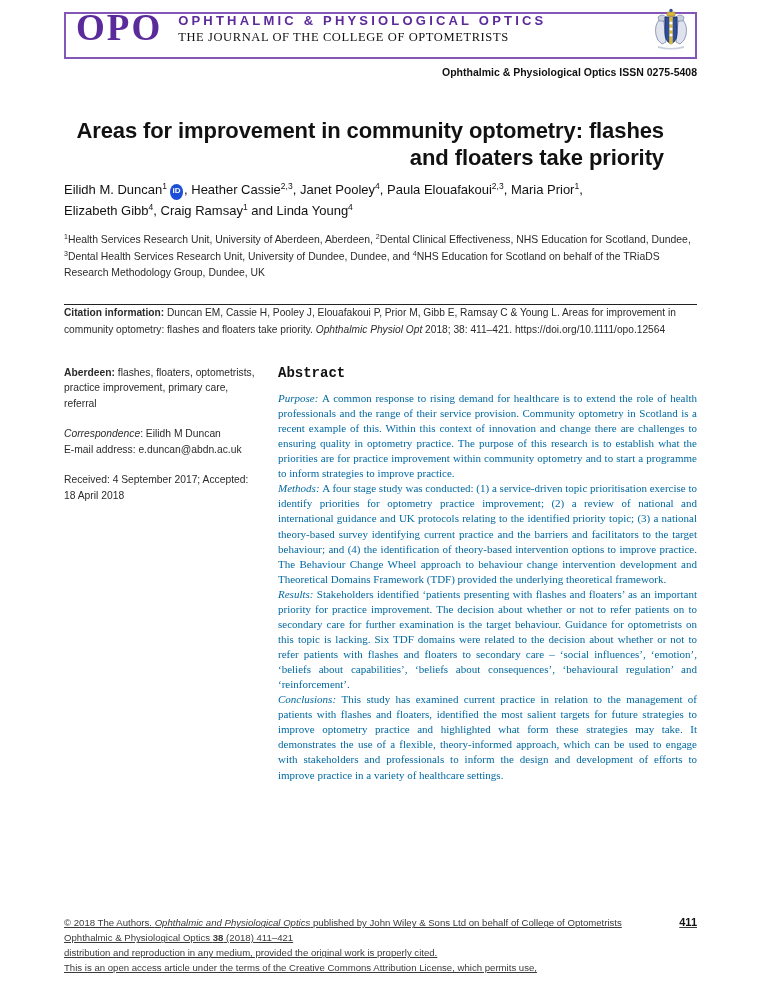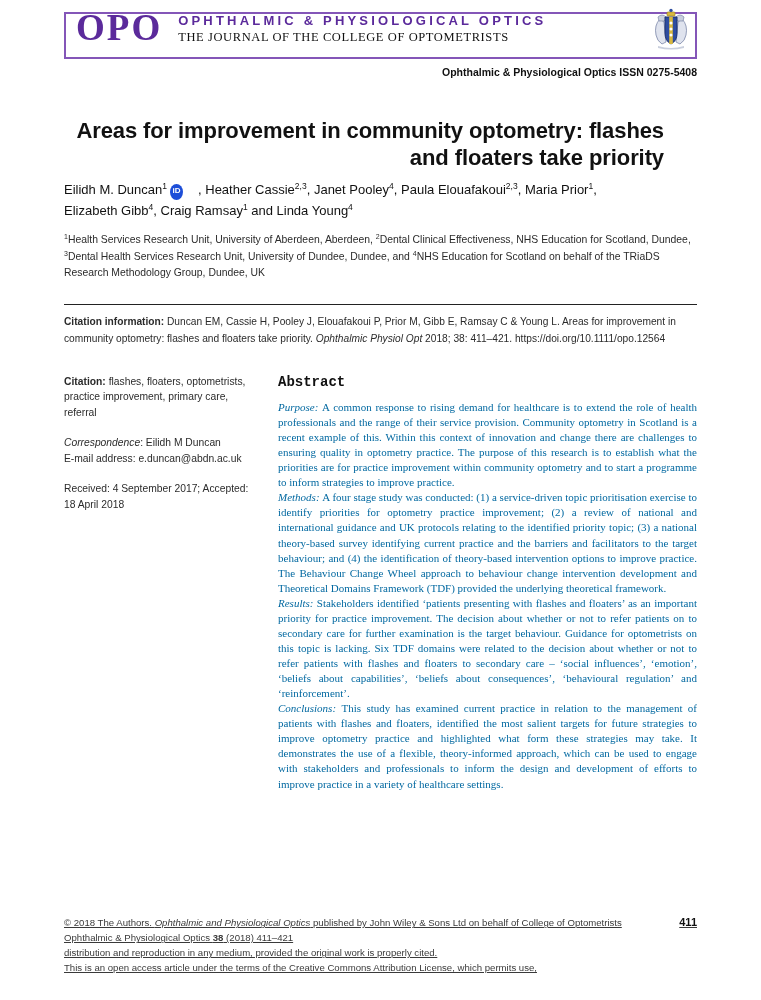--- a/index.html
+++ b/index.html
@@ -80,34 +80,33 @@
     display: inline-block;
     width: 13px; height: 16px;
     border-radius: 50%;
     background: #1d4ed8;
     color: #fff;
     font-size: 8px;
     font-weight: bold;
     text-align: center;
     line-height: 13px;
     vertical-align: 1px;
-    margin: 0 15px 0 3px;
+    margin: 0 1px 0 3px;
   }
   .affiliations {
     margin-top: 11px;
     font-size: 10.4px;
     line-height: 1.55;
     color: #2b2b2b;
   }
   .affiliations sup { font-size: 7px; }
 
   
   .rule { margin-top: 23px; border-top: 1.6px solid #222; }
   .citation {
-    margin-top: 9px;
     font-size: 10.2px;
     line-height: 1.6;
     color: #2b2b2b;
   }
 
   
   .columns { display: flex; margin-top: 27px; }
   .col-left { width: 196px; flex: 0 0 196px; font-size: 10.3px; line-height: 1.5; color: #2b2b2b; }
   .col-left .block { margin-bottom: 15px; }
   .col-right { flex: 1; margin-left: 18px; }
@@ -171,21 +170,21 @@
 
     <h1 class="article-title">Areas for improvement in community optometry: flashes and floaters take priority</h1>
     <div class="authors"><span>Eilidh M. Duncan</span><sup>1</sup><span class="orcid">iD</span><span>, Heather Cassie</span><sup>2,3</sup><span>, Janet Pooley</span><sup>4</sup><span>, Paula Elouafakoui</span><sup>2,3</sup><span>, Maria Prior</span><sup>1</sup><span>,</span><br><span>Elizabeth Gibb</span><sup>4</sup><span>, Craig Ramsay</span><sup>1</sup><span> and Linda Young</span><sup>4</sup></div>
     <div class="affiliations"><sup>1</sup><span>Health Services Research Unit, University of Aberdeen, Aberdeen, </span><sup>2</sup><span>Dental Clinical Effectiveness, NHS Education for Scotland, Dundee, </span><sup>3</sup><span>Dental Health Services Research Unit, University of Dundee, Dundee, and </span><sup>4</sup><span>NHS Education for Scotland on behalf of the TRiaDS Research Methodology Group, Dundee, UK</span></div>
 
     <div class="rule"></div>
     <div class="citation"><span class="b">Citation information: </span><span>Duncan EM, Cassie H, Pooley J, Elouafakoui P, Prior M, Gibb E, Ramsay C &amp; Young L. Areas for improvement in community optometry: flashes and floaters take priority. </span><span class="i">Ophthalmic Physiol Opt</span><span> 2018; 38: 411–421. https://doi.org/10.1111/opo.12564</span></div>
 
     <div class="columns">
       <div class="col-left">
-        <div class="block"><span class="b">Citation: </span><span>flashes, floaters, optometrists, practice improvement, primary care, referral</span></div>
+        <div class="block"><span class="b">Aberdeen: </span><span>flashes, floaters, optometrists, practice improvement, primary care, referral</span></div>
         <div class="block">
           <div><span class="i">Correspondence</span><span>: Eilidh M Duncan</span></div>
           <div><span>E-mail address: e.duncan@abdn.ac.uk</span></div>
         </div>
         <div class="block"><span>Received: 4 September 2017; Accepted: 18 April 2018</span></div>
       </div>
       <div class="col-right">
         <div class="abstract-heading">Abstract</div>
         <div class="abstract-body">
             <p><span class="i">Purpose: </span>A common response to rising demand for healthcare is to extend the role of health professionals and the range of their service provision. Community optometry in Scotland is a recent example of this. Within this context of innovation and change there are challenges to ensuring quality in optometry practice. The purpose of this research is to establish what the priorities are for practice improvement within community optometry and to start a programme to inform strategies to improve practice.</p>

